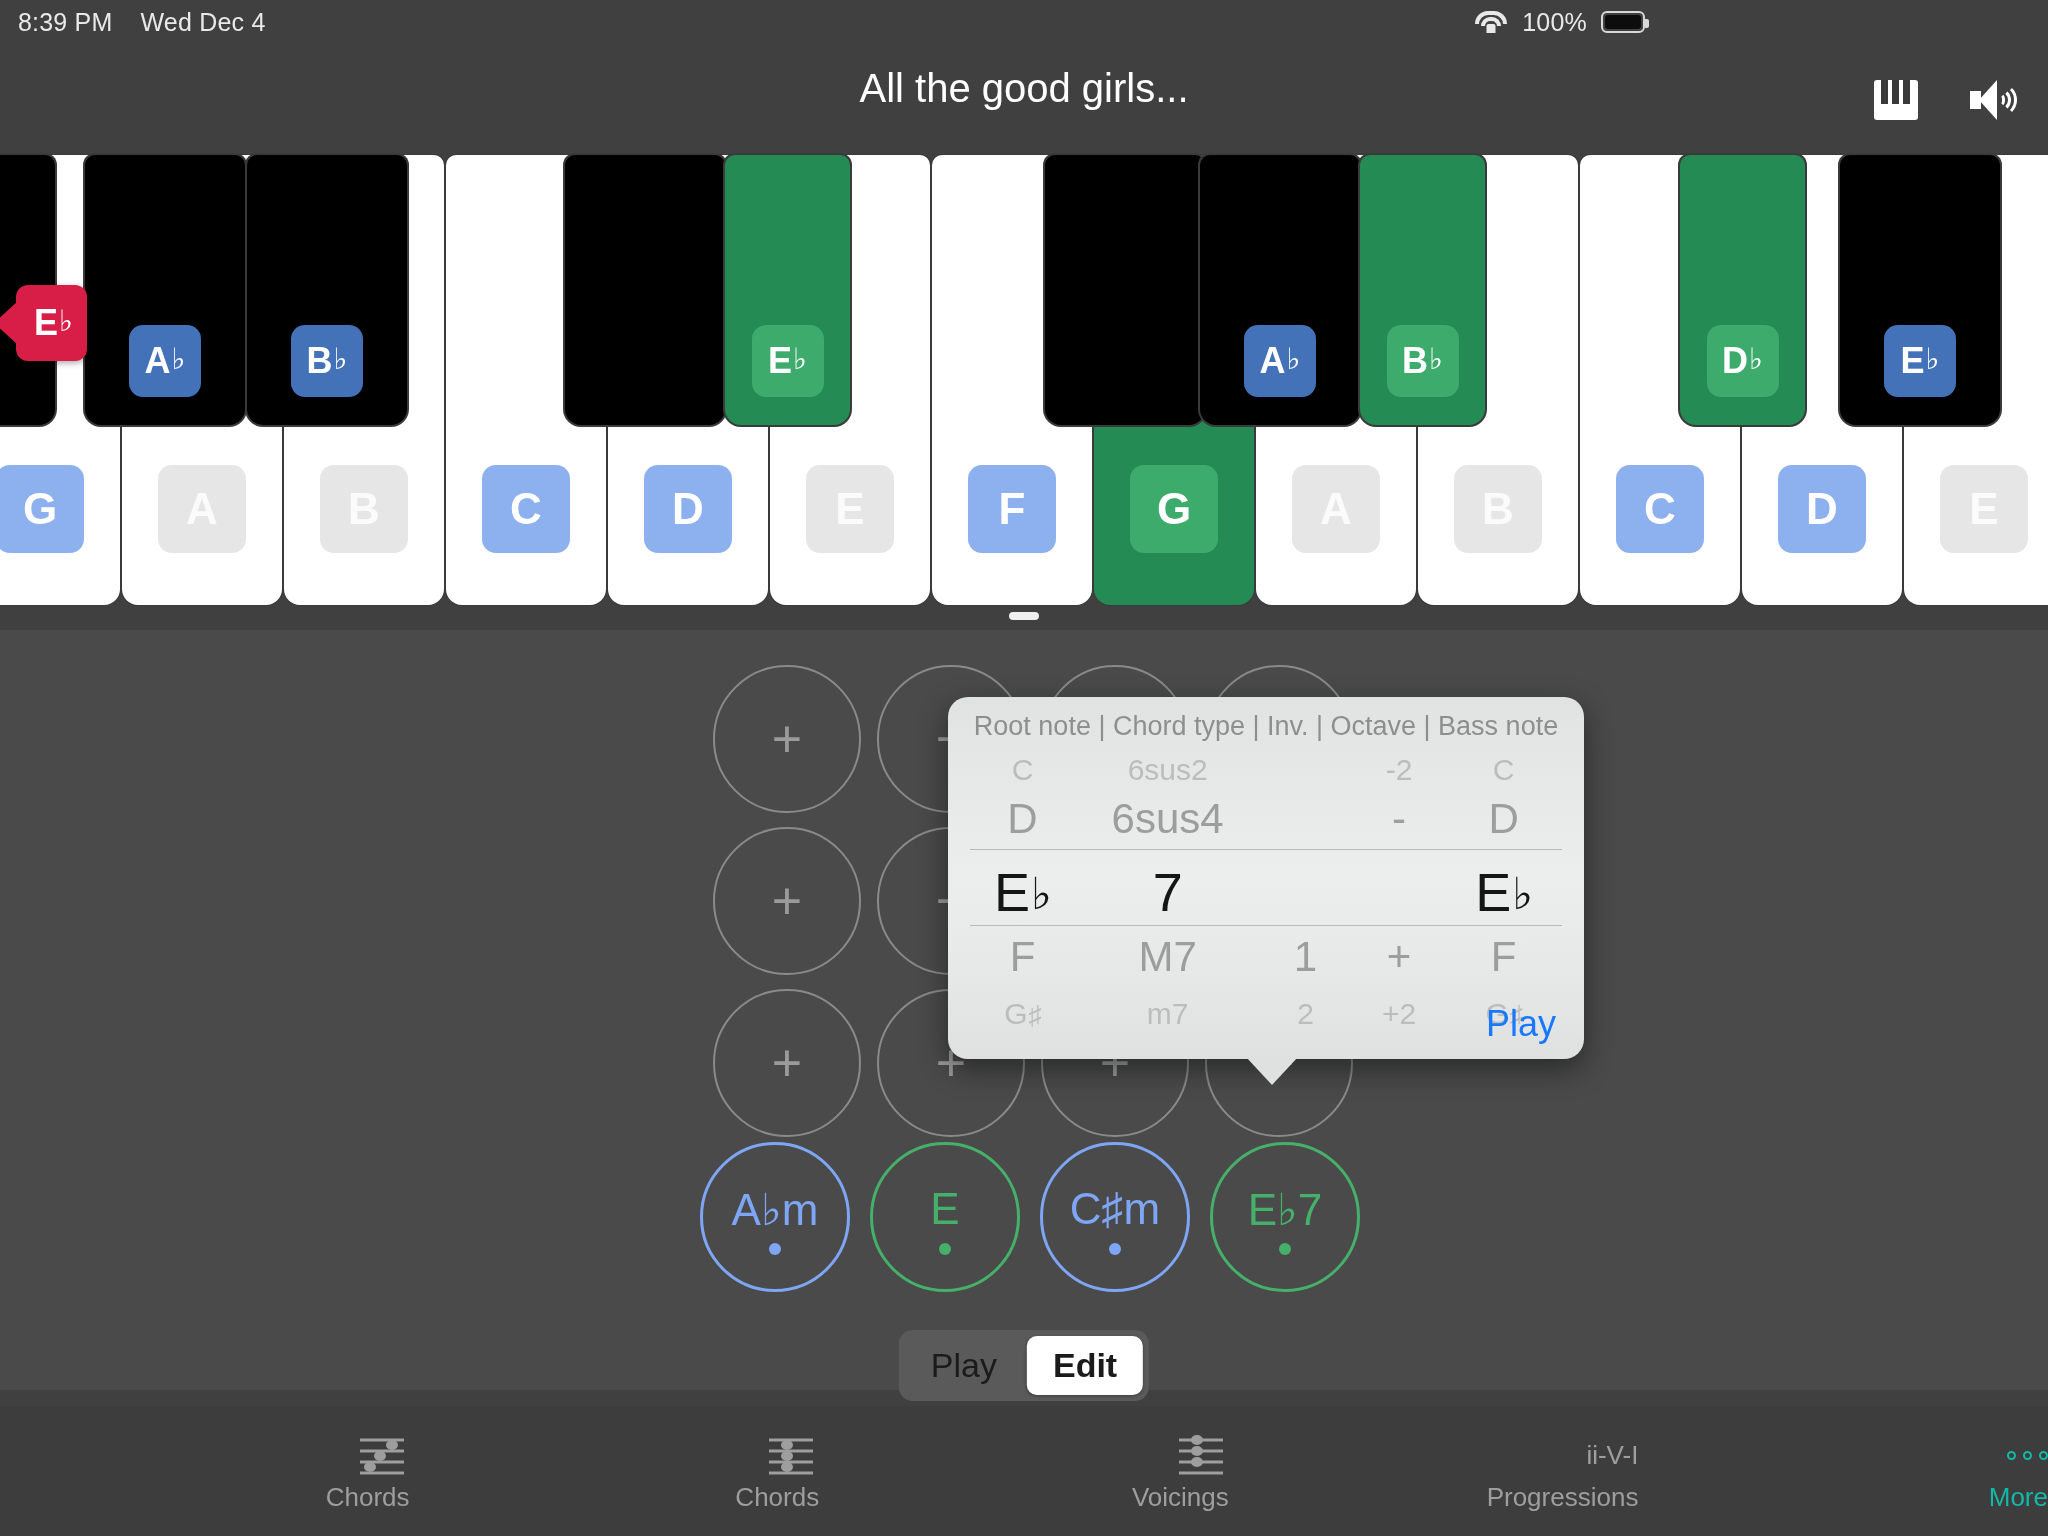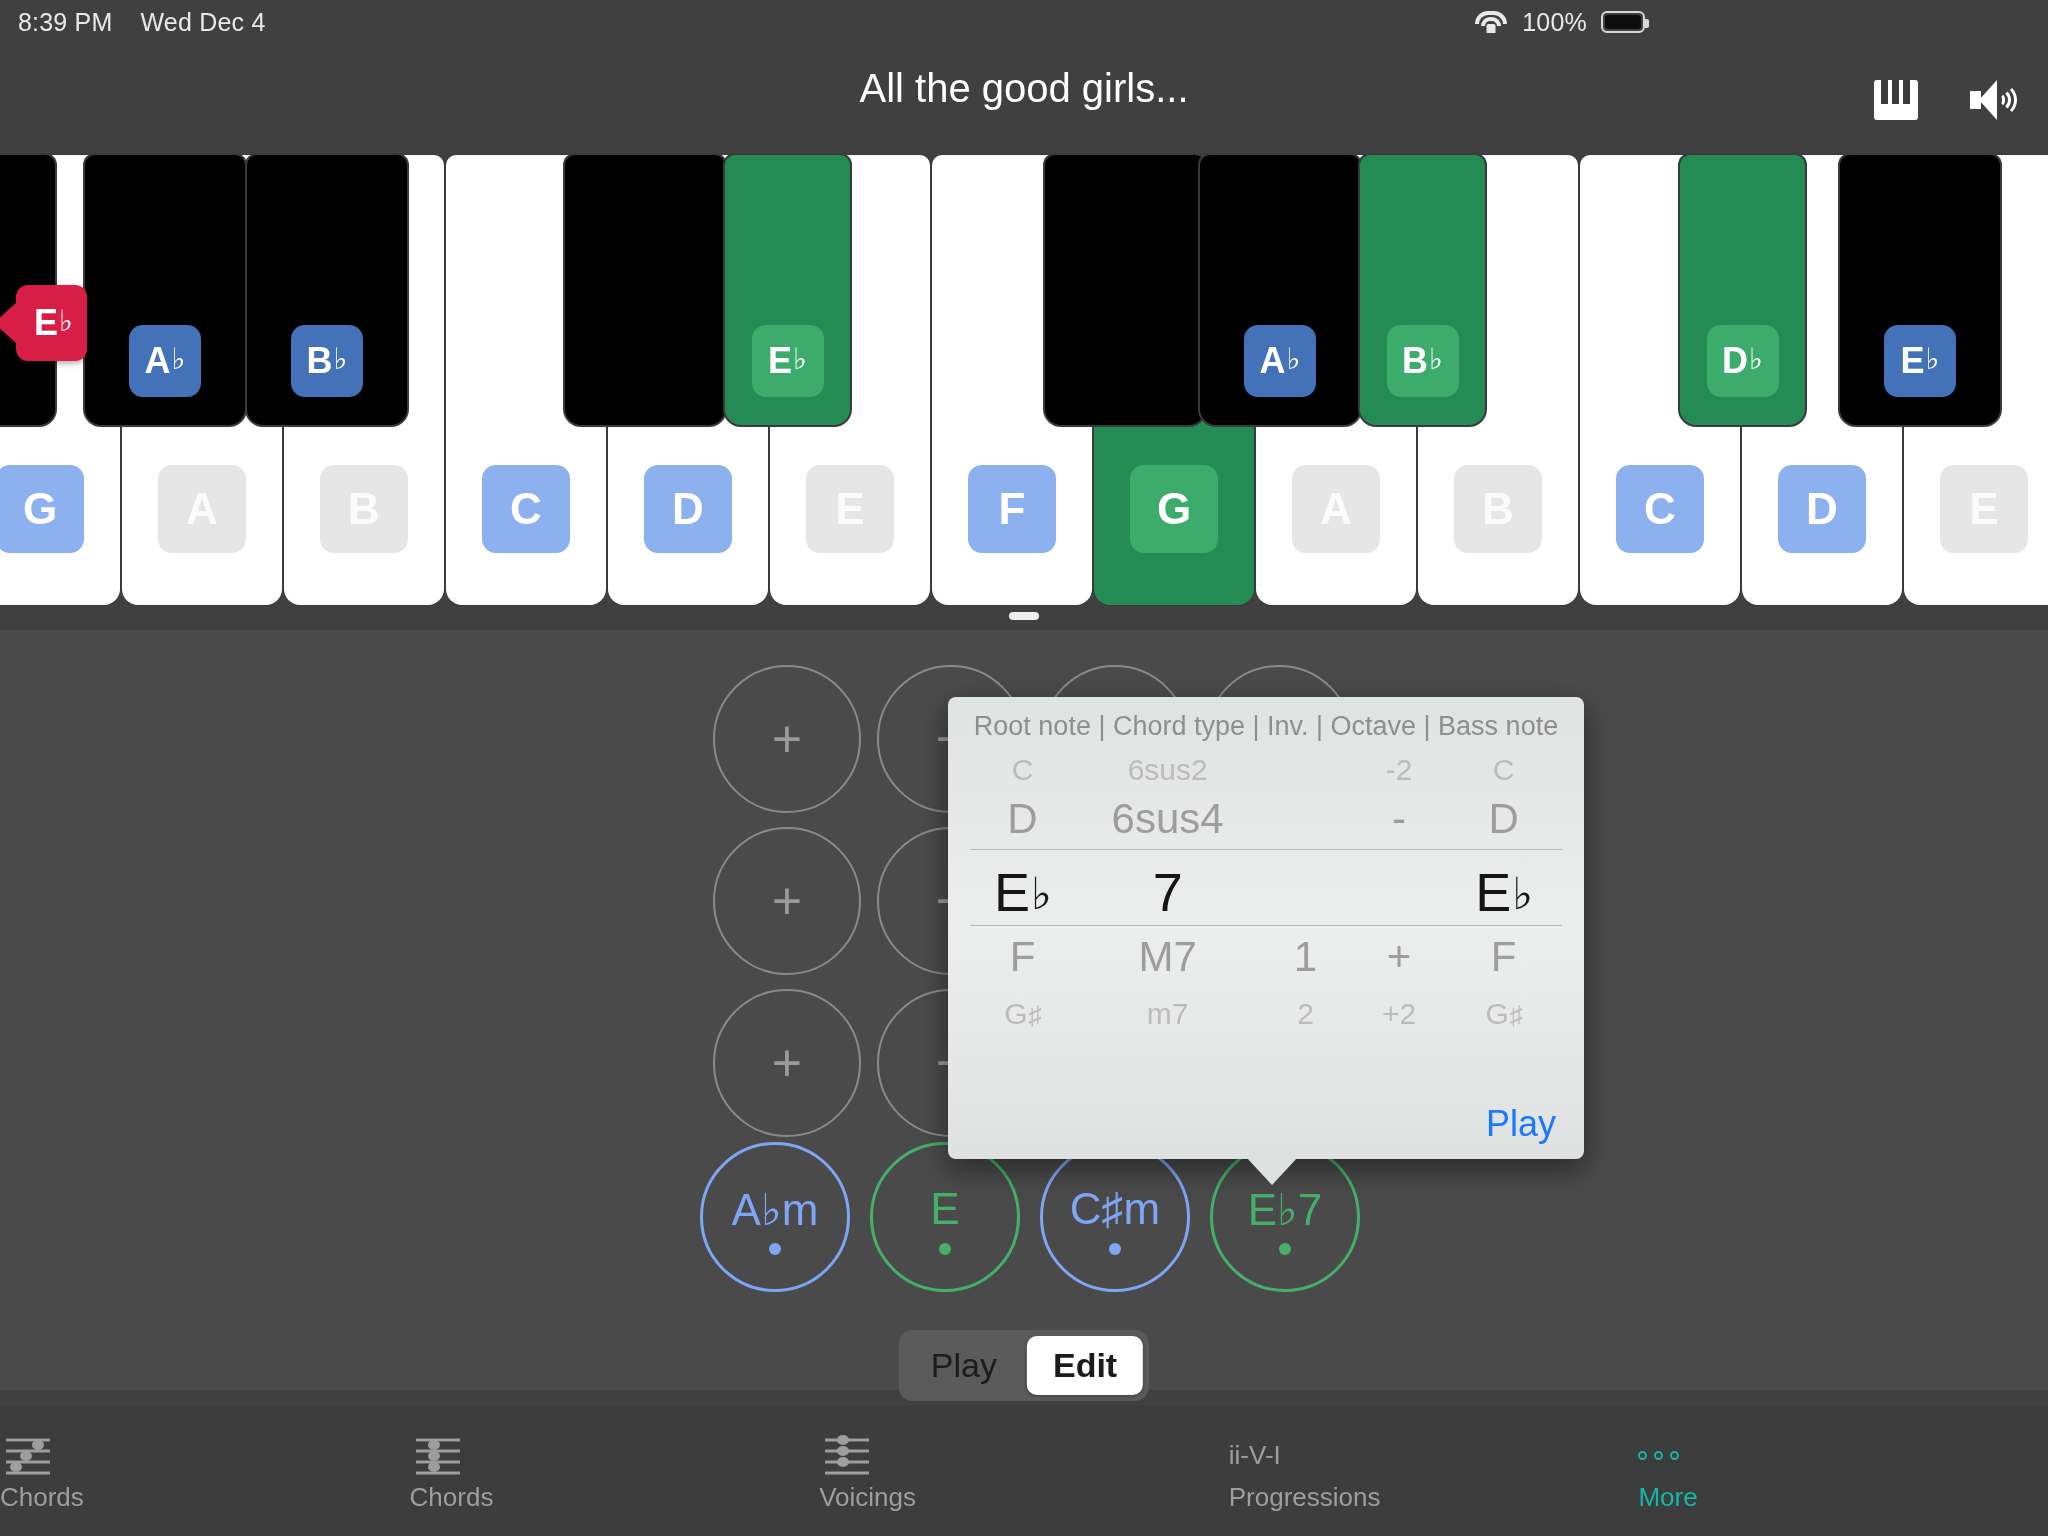--- a/index.html
+++ b/index.html
@@ -108,23 +108,23 @@
   .chord-circle .dot { position: absolute; bottom: 34px; width: 12px; height: 12px; border-radius: 50%; background: currentColor; }
   .chord-circle .lbl { margin-top: -16px; white-space: nowrap; }
 
   #seg { position: absolute; left: 50%; transform: translateX(-50%); top: 700px;
     background: #5a5a5a; border-radius: 14px; padding: 6px; display: flex; gap: 4px; }
   #seg .opt { padding: 10px 26px; border-radius: 10px; font-size: 34px; color: #1b1b1b; }
   #seg .opt.sel { background: #fff; font-weight: 700; box-shadow: 0 1px 3px rgba(0,0,0,.3); }
 
   
   #popover {
-    position: absolute; left: 948px; top: 697px; width: 636px; height: 462px;
+    position: absolute; left: 948px; top: 697px; width: 636px; height: 362px;
     background: linear-gradient(180deg, #dfe3e2 0%, #e6e8e7 22%, #eceeed 50%, #e6e8e7 78%, #dfe1e0 100%);
-    border-radius: 8px; box-shadow: 0 10px 30px rgba(0,0,0,.45); z-index: 20;
+    border-radius: 20px; box-shadow: 0 10px 30px rgba(0,0,0,.45); z-index: 20;
   }
   #popover:after {
     content:""; position:absolute; left: 298px; bottom: -26px; width: 0; height: 0;
     border-left: 26px solid transparent; border-right: 26px solid transparent; border-top: 28px solid #dfe1e0;
   }
   #pop-head { position: absolute; top: 14px; left: 0; right: 0; text-align: center; color: #8e8e8e; font-size: 27px; }
   .picker { position: absolute; top: 56px; left: 22px; right: 22px; bottom: 66px; }
   .prow { position: absolute; left: 0; right: 0; display: flex; align-items: center; }
   .pcol { text-align: center; }
   .c-root  { width: 110px; }
@@ -137,21 +137,21 @@
   .row-0  { top: 108px; color: #151515; font-size: 54px; font-weight: 400; }
   .row-p1 { top: 180px; color: #9d9d9d; font-size: 42px; }
   .row-p2 { top: 244px; color: #bcbcbc; font-size: 30px; }
   .sel-line { position: absolute; left: 0; right: 0; height: 1px; background: #b9b9b9; }
   .sel-line.top { top: 96px; }
   .sel-line.bot { top: 172px; }
   #pop-play { position: absolute; right: 28px; bottom: 14px; color: #1878ff; font-size: 36px; }
 
   
   #tabbar { position: absolute; left: 0; bottom: 0; width: 2048px; height: 130px; background: #3d3d3d; display: flex; }
-  .tab { flex: 1; display: flex; flex-direction: column; align-items: flex-start; justify-content: center; color: #9e9e9e; }
+  .tab { flex: 1; display: flex; flex-direction: column; align-items: flex-end; justify-content: center; color: #9e9e9e; }
   .tab.active { color: #14b8a6; }
   .tab .lbl { font-size: 26px; }
   .tab-ico { height: 52px; display: flex; align-items: center; justify-content: center; }
   svg .stk { stroke: currentColor; stroke-width: 3; }
   svg .fil { fill: currentColor; }
   .ii-v-i { font-size: 26px; color: #9e9e9e; }
   .more-dots { display: flex; gap: 7px; }
   .more-dots i { width: 9px; height: 9px; border-radius: 50%; border: 2px solid currentColor; display: block; }
 </style>
 </head>

